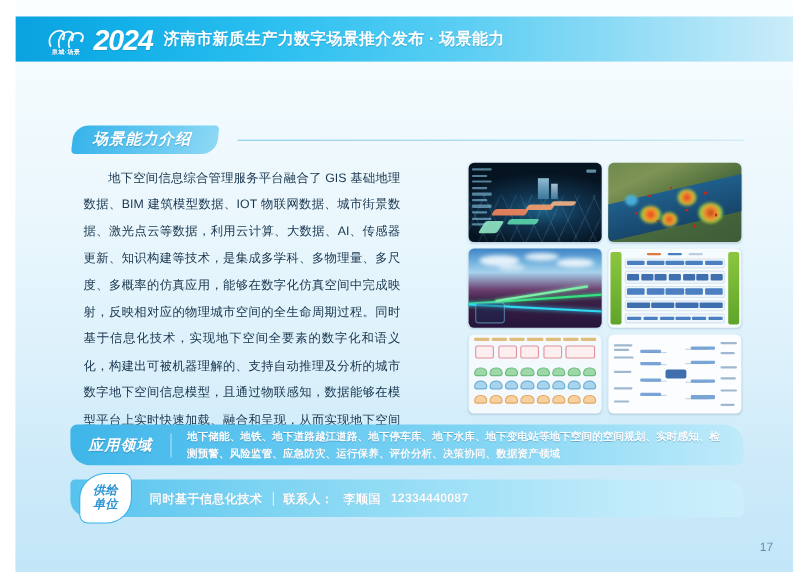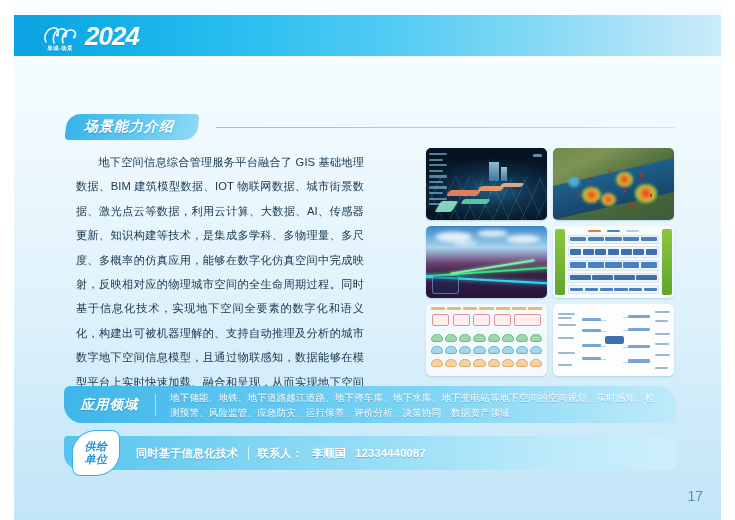--- a/index.html
+++ b/index.html
@@ -353,21 +353,21 @@
     text-shadow: 0 1px 1px rgba(0,80,130,.35);
     border-right: 1px solid rgba(255,255,255,.55);
     line-height: 22px;
   }
   #domain-text {
     flex: 1;
     padding: 0 12px 0 14px;
     font-size: 9.6px;
     line-height: 15px;
     color: #ffffff;
-    font-weight: normal;
+    font-weight: bold;
     letter-spacing: .1px;
     text-shadow: 0 .5px .5px rgba(0,70,120,.3);
   }
 
   
   #supplier-strip {
     position: absolute;
     left: 50px; top: 436px;
     width: 612px; height: 34px;
     background: linear-gradient(90deg, #57c3ee 0%, #79d2f2 26%, #9bdff6 54%, #bdeafa 80%, #cdeffb 100%);
@@ -396,21 +396,21 @@
     text-shadow: 0 .5px .5px rgba(0,70,120,.28);
   }
   #supplier-body .divider {
     width: 1px; height: 13px; background: rgba(255,255,255,.75);
   }
 
   
   #page-number {
     position: absolute;
     right: 18px; bottom: 16px;
-    font-size: 14px;
+    font-size: 11px;
     color: #5c8fb0;
   }
 </style>
 </head>
 <body>
 
 <div id="page">
   <div id="slide">
 
     <div id="banner">
@@ -426,20 +426,21 @@
               <g fill="#ffffff" opacity="0.9">
                 <circle cx="16.4" cy="10.3" r="1.4"></circle>
                 <circle cx="24.4" cy="11.3" r="1.3"></circle>
                 <circle cx="33.2" cy="12.2" r="1.2"></circle>
               </g>
             </svg>
           </div>
           <div class="logo-sub">泉城·场景</div>
         </div>
         <div class="logo-year">2024</div>
+        <div class="banner-title">济南市新质生产力数字场景推介发布 · 场景能力</div>
       </div>
     </div>
 
 
     <div id="section-row">
       <div class="pill">
         <span>场景能力介绍</span>
       </div>
       <div class="section-rule"></div>
     </div>

